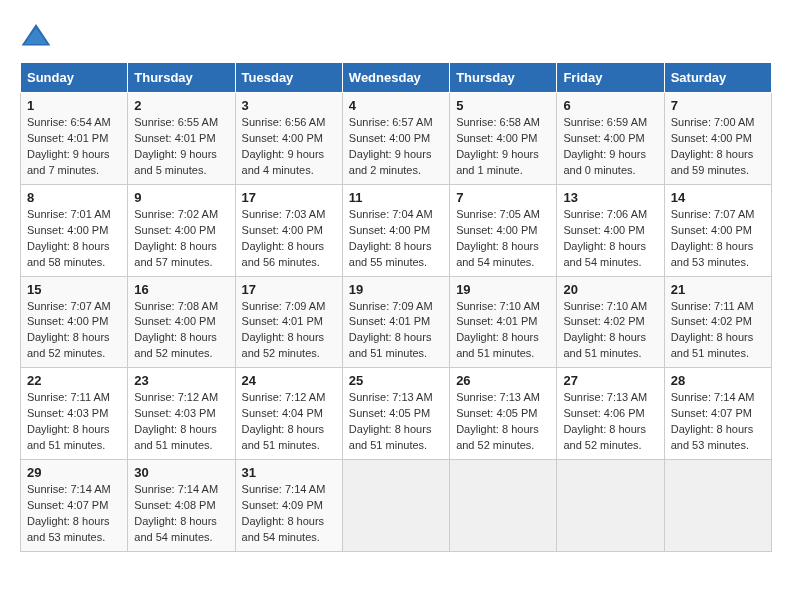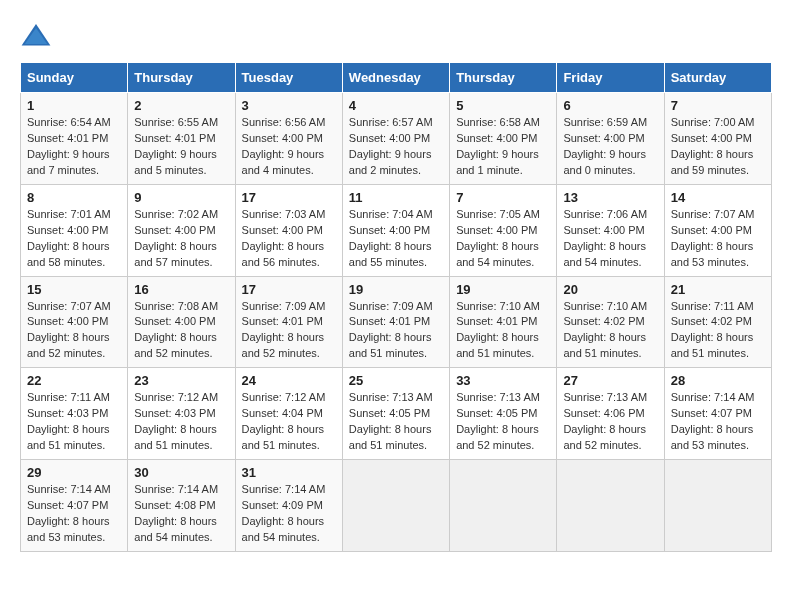--- a/index.html
+++ b/index.html
@@ -229,21 +229,21 @@
       </td>
         <td>
         <span class="day-num">24</span>
         <div class="day-info">Sunrise: 7:12 AM<br>Sunset: 4:04 PM<br>Daylight: 8 hours<br>and 51 minutes.</div>
       </td>
         <td>
         <span class="day-num">25</span>
         <div class="day-info">Sunrise: 7:13 AM<br>Sunset: 4:05 PM<br>Daylight: 8 hours<br>and 51 minutes.</div>
       </td>
         <td>
-        <span class="day-num">33</span>
+        <span class="day-num">26</span>
         <div class="day-info">Sunrise: 7:13 AM<br>Sunset: 4:05 PM<br>Daylight: 8 hours<br>and 52 minutes.</div>
       </td>
         <td>
         <span class="day-num">27</span>
         <div class="day-info">Sunrise: 7:13 AM<br>Sunset: 4:06 PM<br>Daylight: 8 hours<br>and 52 minutes.</div>
       </td>
         <td>
         <span class="day-num">28</span>
         <div class="day-info">Sunrise: 7:14 AM<br>Sunset: 4:07 PM<br>Daylight: 8 hours<br>and 53 minutes.</div>
       </td>

